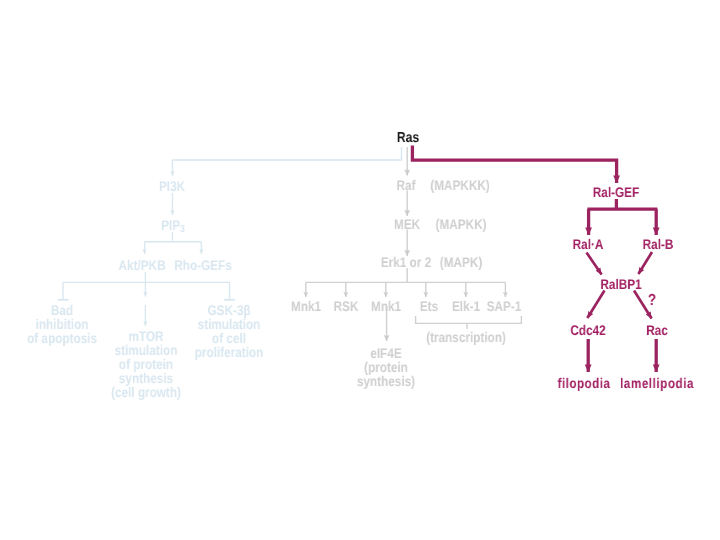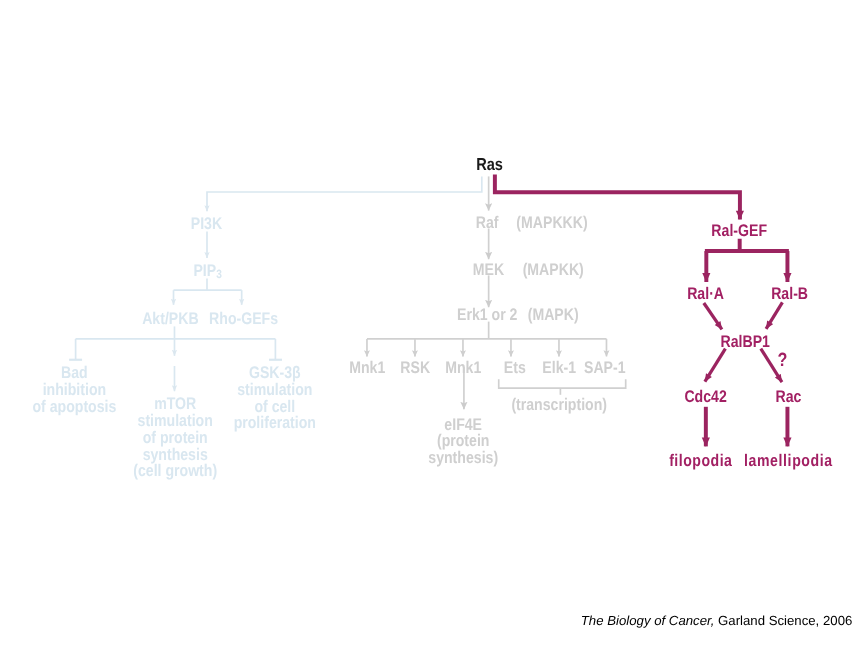--- a/index.html
+++ b/index.html
@@ -143,14 +143,13 @@
  <div class="lbl pink" style="left:615.5px;top:186px;">Ral-GEF</div>
  <div class="lbl pink" style="left:587.5px;top:238px;">Ral·A</div>
  <div class="lbl pink" style="left:657.5px;top:238px;">Ral-B</div>
  <div class="lbl pink" style="left:620.5px;top:278px;">RalBP1</div>
  <div class="lbl pink" style="left:652px;top:294px;font-size:16px;">?</div>
  <div class="lbl pink" style="left:587.5px;top:324px;">Cdc42</div>
  <div class="lbl pink" style="left:657px;top:324px;">Rac</div>
  <div class="lbl pink" style="left:583.5px;top:377px;letter-spacing:0.5px;">filopodia</div>
  <div class="lbl pink" style="left:657px;top:377px;letter-spacing:0.6px;">lamellipodia</div>
 
- <div class="credit"><i>The Biology of Cancer,</i><span> Garland Science, 2006</span></div>
 </div>
 
 </body></html>

